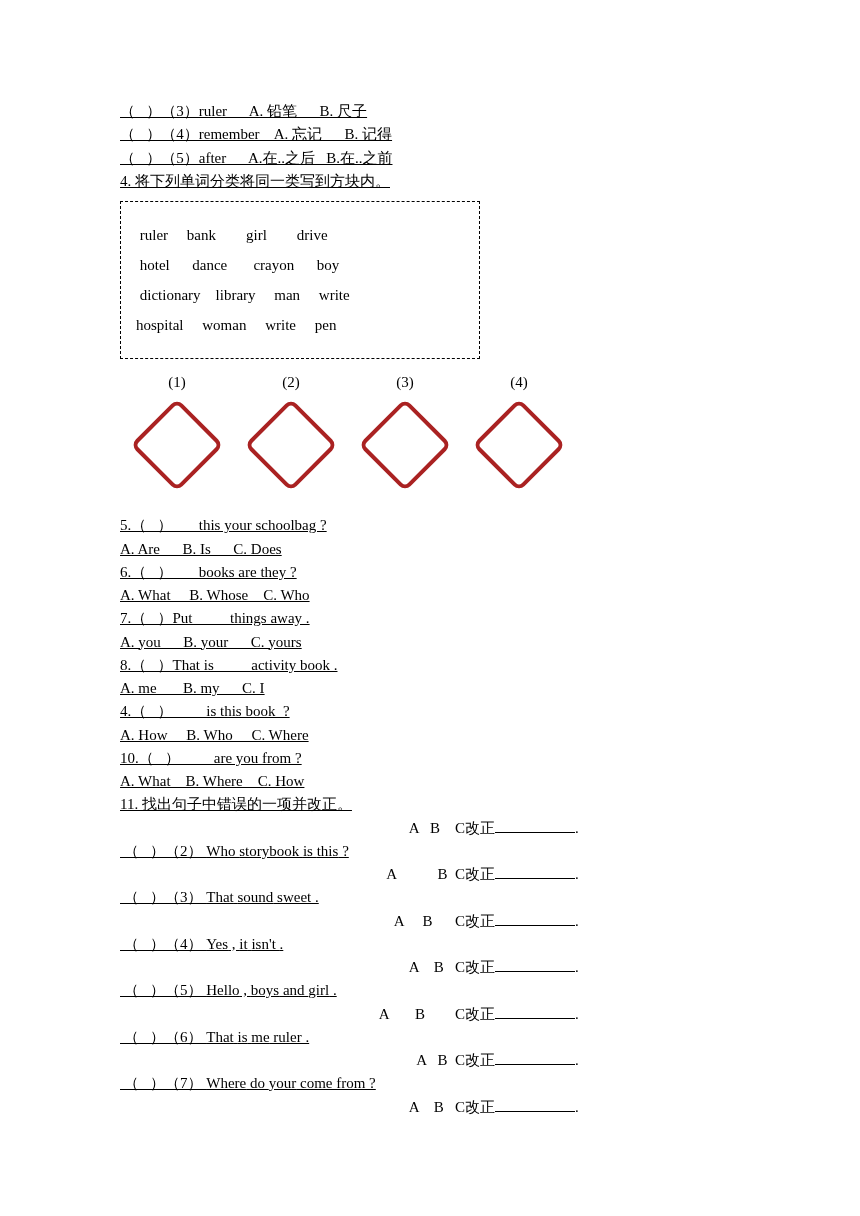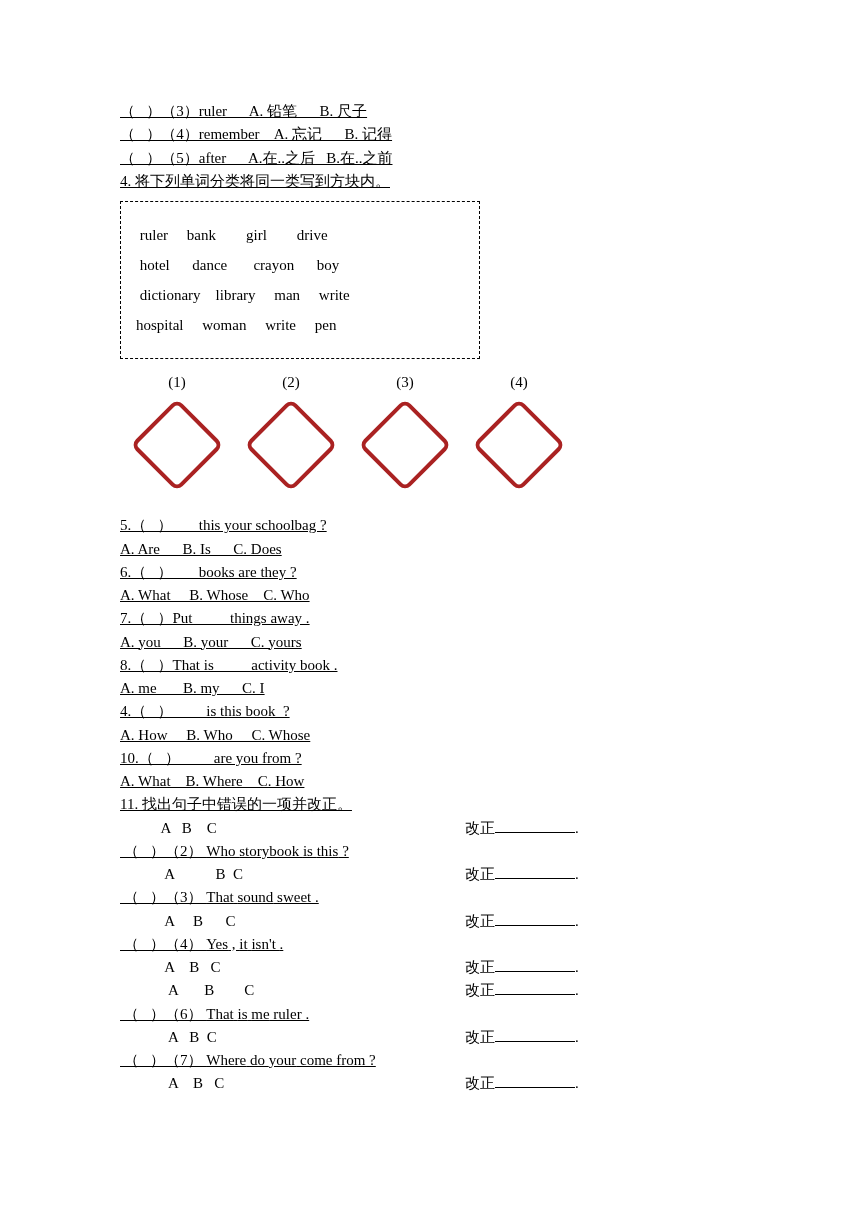--- a/index.html
+++ b/index.html
@@ -36,21 +36,21 @@
       width: 66px; height: 66px;
       border: 4px solid #a22;
       transform: rotate(45deg);
       border-radius: 8px;
       background: #fff;
     }
     .correction-row {
       display: flex;
       align-items: baseline;
     }
-    .correction-left { flex: 0 0 345px; white-space: pre; }
+    .correction-left { flex: 0 0 345px; white-space: pre; text-align: right; }
     .correction-right .uline {
       display: inline-block;
       border-bottom: 1px solid #000;
       width: 80px;
       vertical-align: baseline;
     }
     u { text-decoration: underline; }
   </style>
 </head>
 <body>
@@ -95,21 +95,21 @@
 
 <div class="ln">5.（   ）___ this your schoolbag ?</div>
 <div class="ln">A. Are      B. Is      C. Does</div>
 <div class="ln">6.（   ）___ books are they ?</div>
 <div class="ln">A. What     B. Whose    C. Who</div>
 <div class="ln">7.（   ）Put ____ things away .</div>
 <div class="ln">A. you      B. your      C. yours</div>
 <div class="ln">8.（   ）That is ____ activity book .</div>
 <div class="ln">A. me       B. my      C. I</div>
 <div class="ln">4.（   ）____ is this book  ?</div>
-<div class="ln">A. How     B. Who     C. Whose</div>
+<div class="ln">A. How     B. Who     C. Where</div>
 <div class="ln">10.（   ）____ are you from ?</div>
 <div class="ln">A. What    B. Where    C. How</div>
 
 <div class="ln">11. 找出句子中错误的一项并改正。</div>
 <div id="q11-container">
     <div class="correction-row">
       <div class="correction-left">           A   B    C</div>
       <div class="correction-right"><span>改正</span><span class="uline"></span><span>.</span></div>
     </div>
     <div class="ln"><span> （   ）（2） </span><u>Who </u><span>storybook </span><u>is</u><span> </span><u>this</u><span> ?</span></div>
@@ -120,20 +120,21 @@
     <div class="ln"><span> （   ）（3） </span><u>That</u><span> </span><u>sound</u><span> </span><u>sweet </u><span>.</span></div>
     <div class="correction-row">
       <div class="correction-left">            A     B      C</div>
       <div class="correction-right"><span>改正</span><span class="uline"></span><span>.</span></div>
     </div>
     <div class="ln"><span> （   ）（4） </span><u>Yes</u><span> , </span><u>it</u><span> </span><u>isn't </u><span>.</span></div>
     <div class="correction-row">
       <div class="correction-left">            A    B   C</div>
       <div class="correction-right"><span>改正</span><span class="uline"></span><span>.</span></div>
     </div>
+    <div class="ln"><span> （   ）（5） </span><u>Hello</u><span> , </span><u>boys</u><span> and </span><u>girl</u><span> .</span></div>
     <div class="correction-row">
       <div class="correction-left">             A       B        C</div>
       <div class="correction-right"><span>改正</span><span class="uline"></span><span>.</span></div>
     </div>
     <div class="ln"><span> （   ）（6） </span><u>That</u><span> </span><u>is</u><span> </span><u>me</u><span> ruler .</span></div>
     <div class="correction-row">
       <div class="correction-left">             A   B  C</div>
       <div class="correction-right"><span>改正</span><span class="uline"></span><span>.</span></div>
     </div>
     <div class="ln"><span> （   ）（7） </span><u>Where</u><span> </span><u>do</u><span> </span><u>your</u><span> come from ?</span></div>

